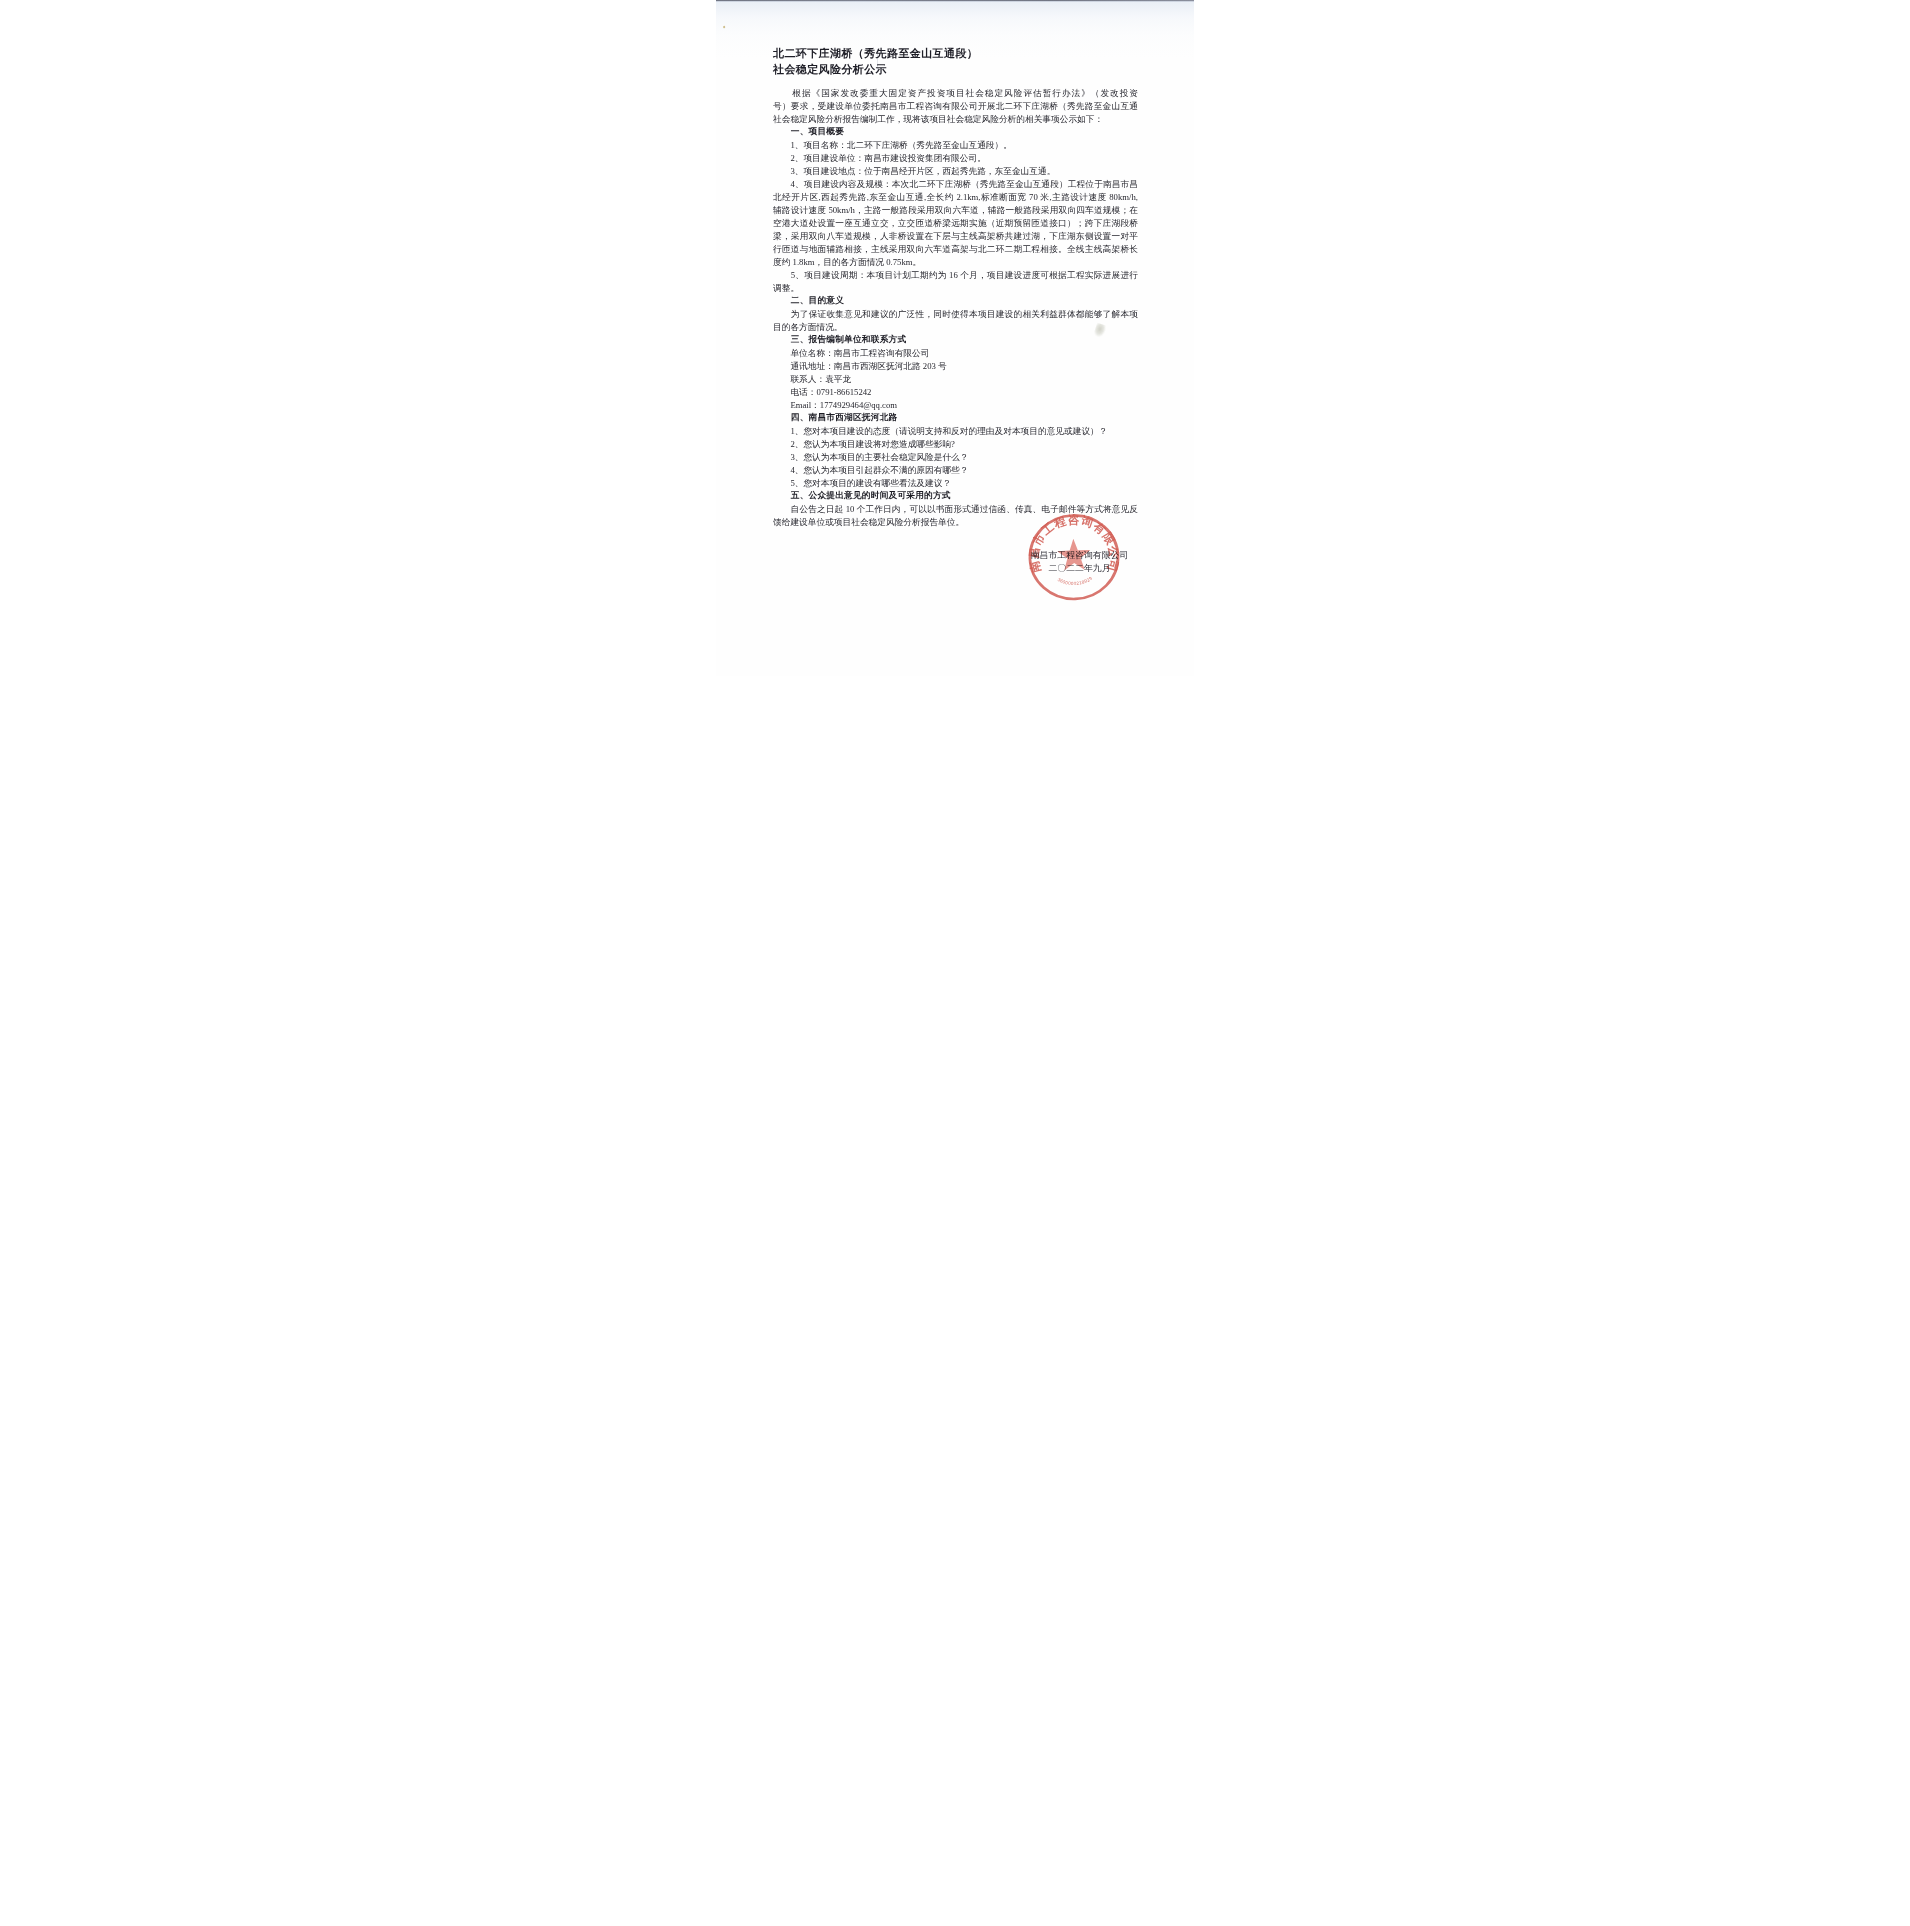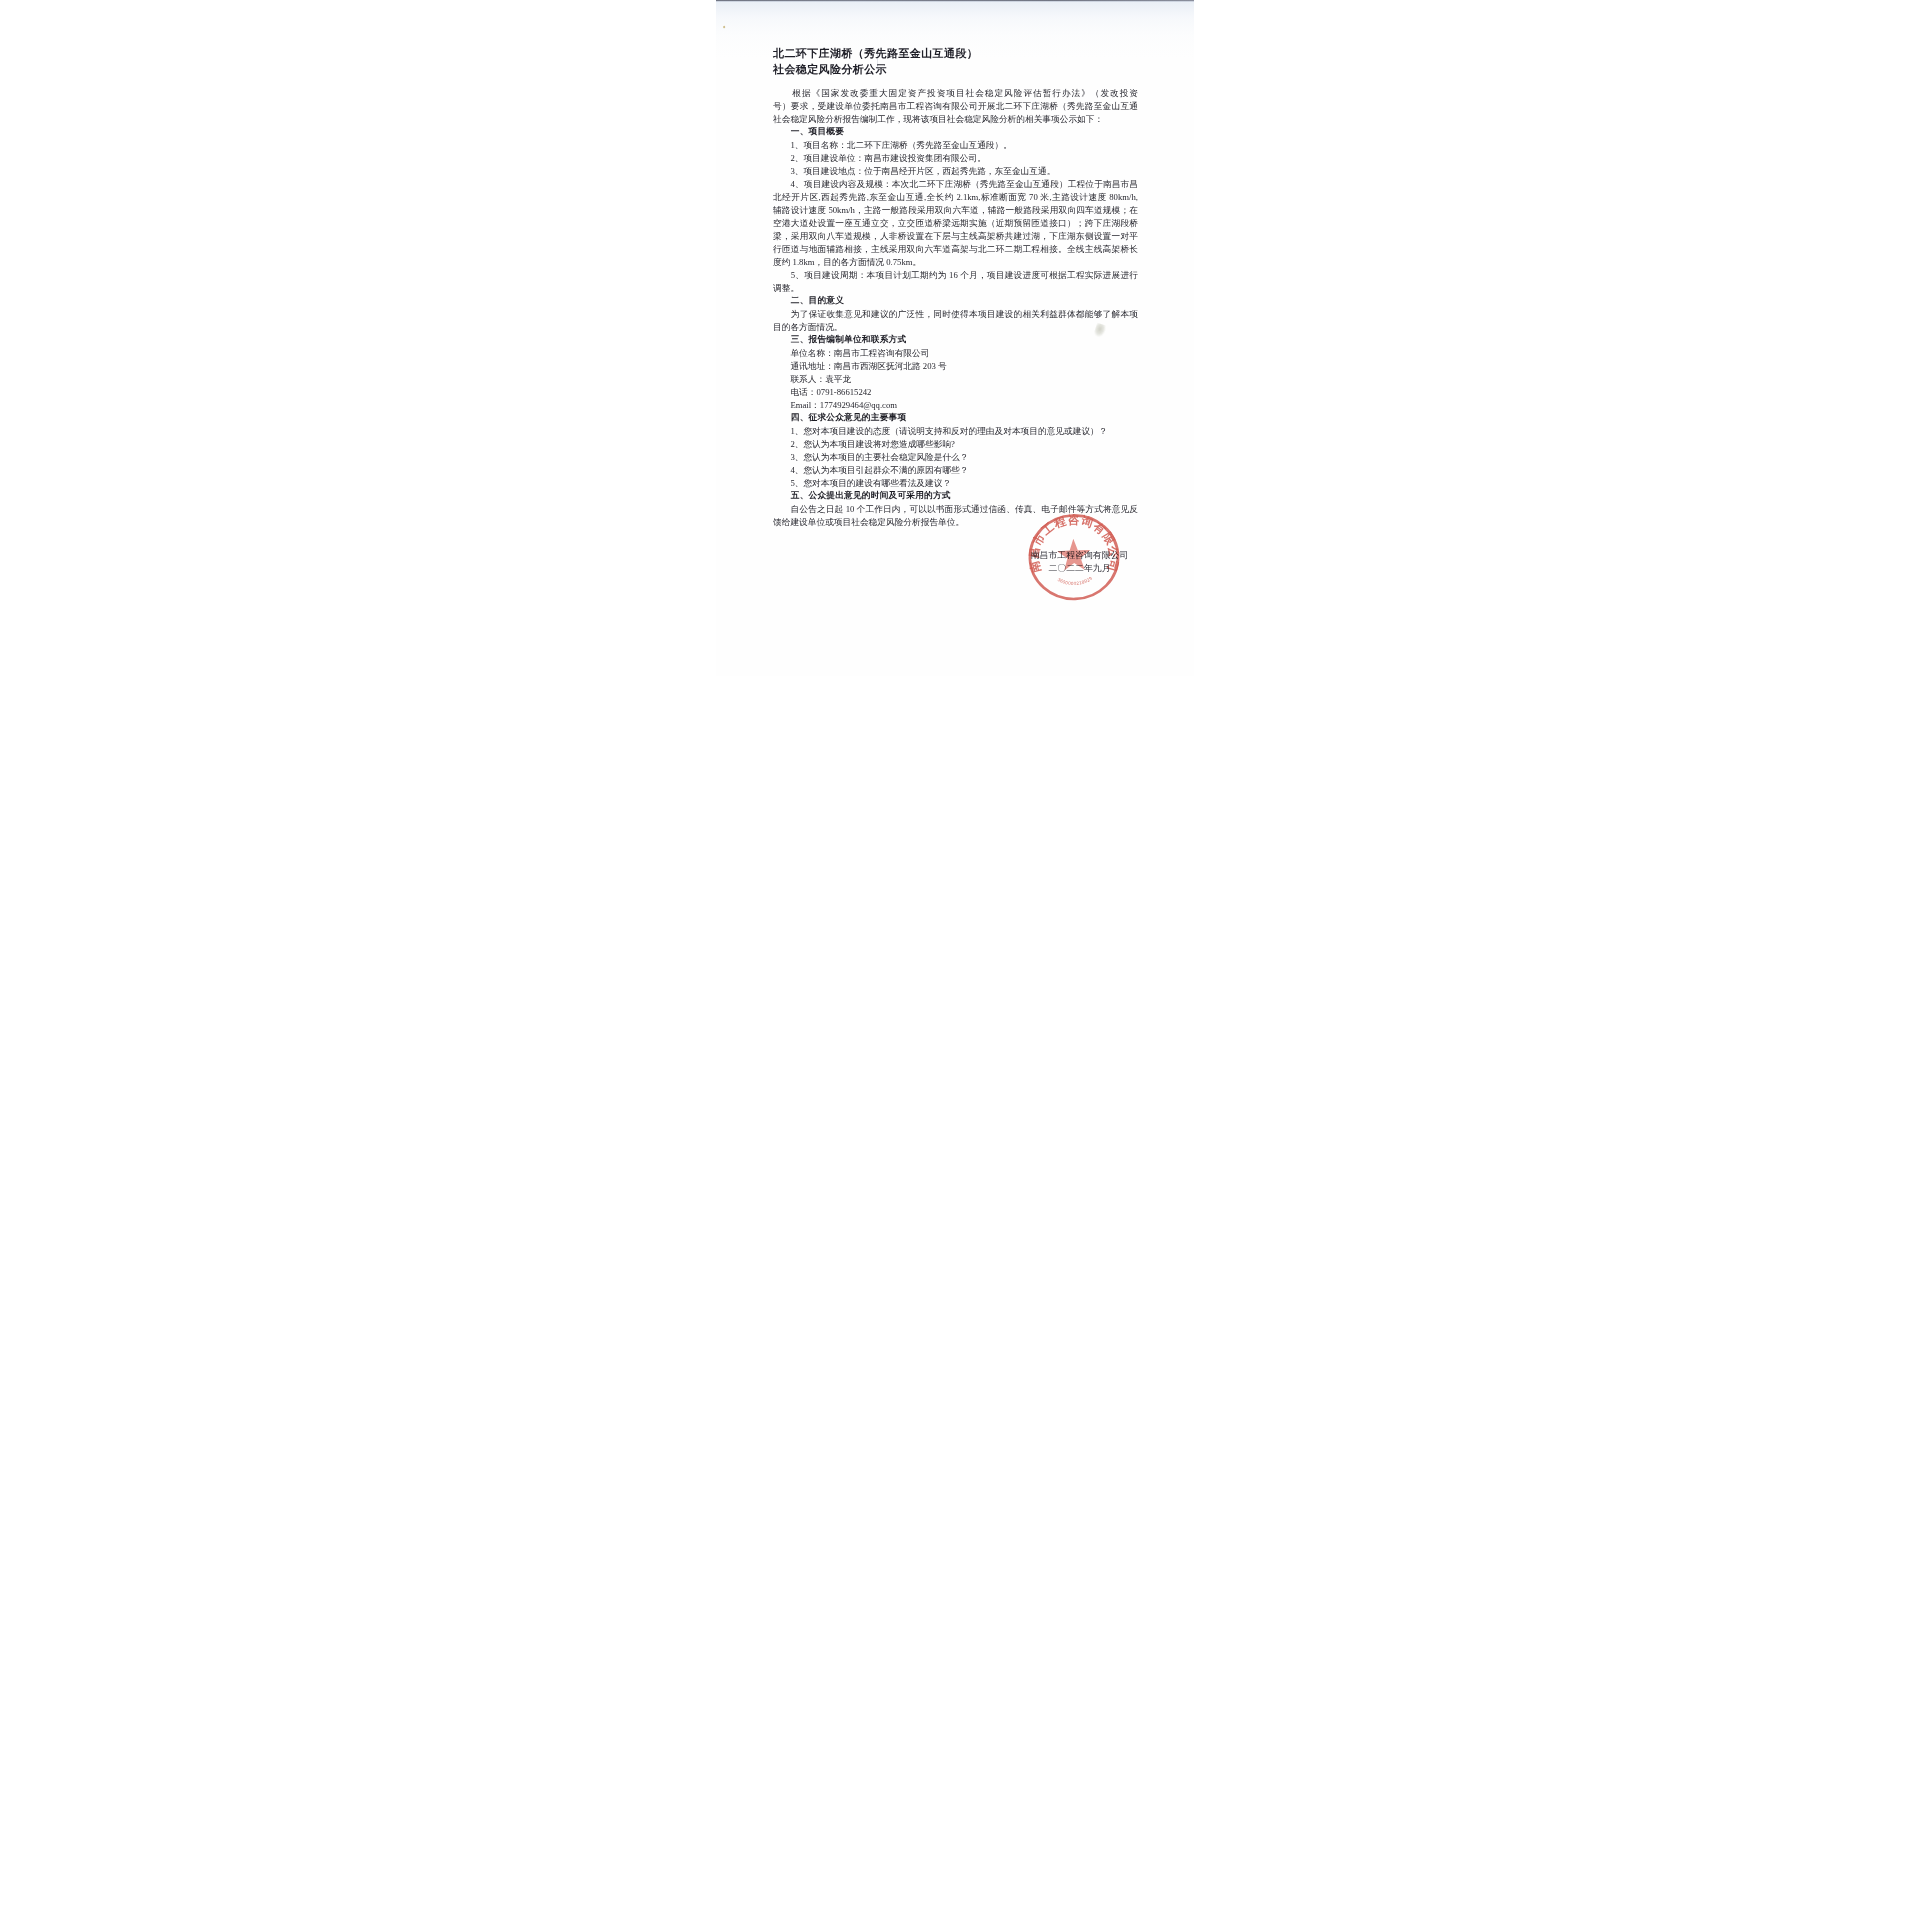--- a/index.html
+++ b/index.html
@@ -187,21 +187,21 @@
         <div class="block item">
           <div class="line">　　联系人：袁平龙</div>
         </div>
         <div class="block item">
           <div class="line">　　电话：0791-86615242</div>
         </div>
         <div class="block item">
           <div class="line">　　Email：1774929464@qq.com</div>
         </div>
         <div class="block heading">
-          <div class="line">　　四、征求公众意见的主要事项</div>
+          <div class="line">　　四、南昌市西湖区抚河北路</div>
         </div>
         <div class="block item">
           <div class="line">　　1、您对本项目建设的态度（请说明支持和反对的理由及对本项目的意见或建议）？</div>
         </div>
         <div class="block item">
           <div class="line">　　2、您认为本项目建设将对您造成哪些影响?</div>
         </div>
         <div class="block item">
           <div class="line">　　3、您认为本项目的主要社会稳定风险是什么？</div>
         </div>

